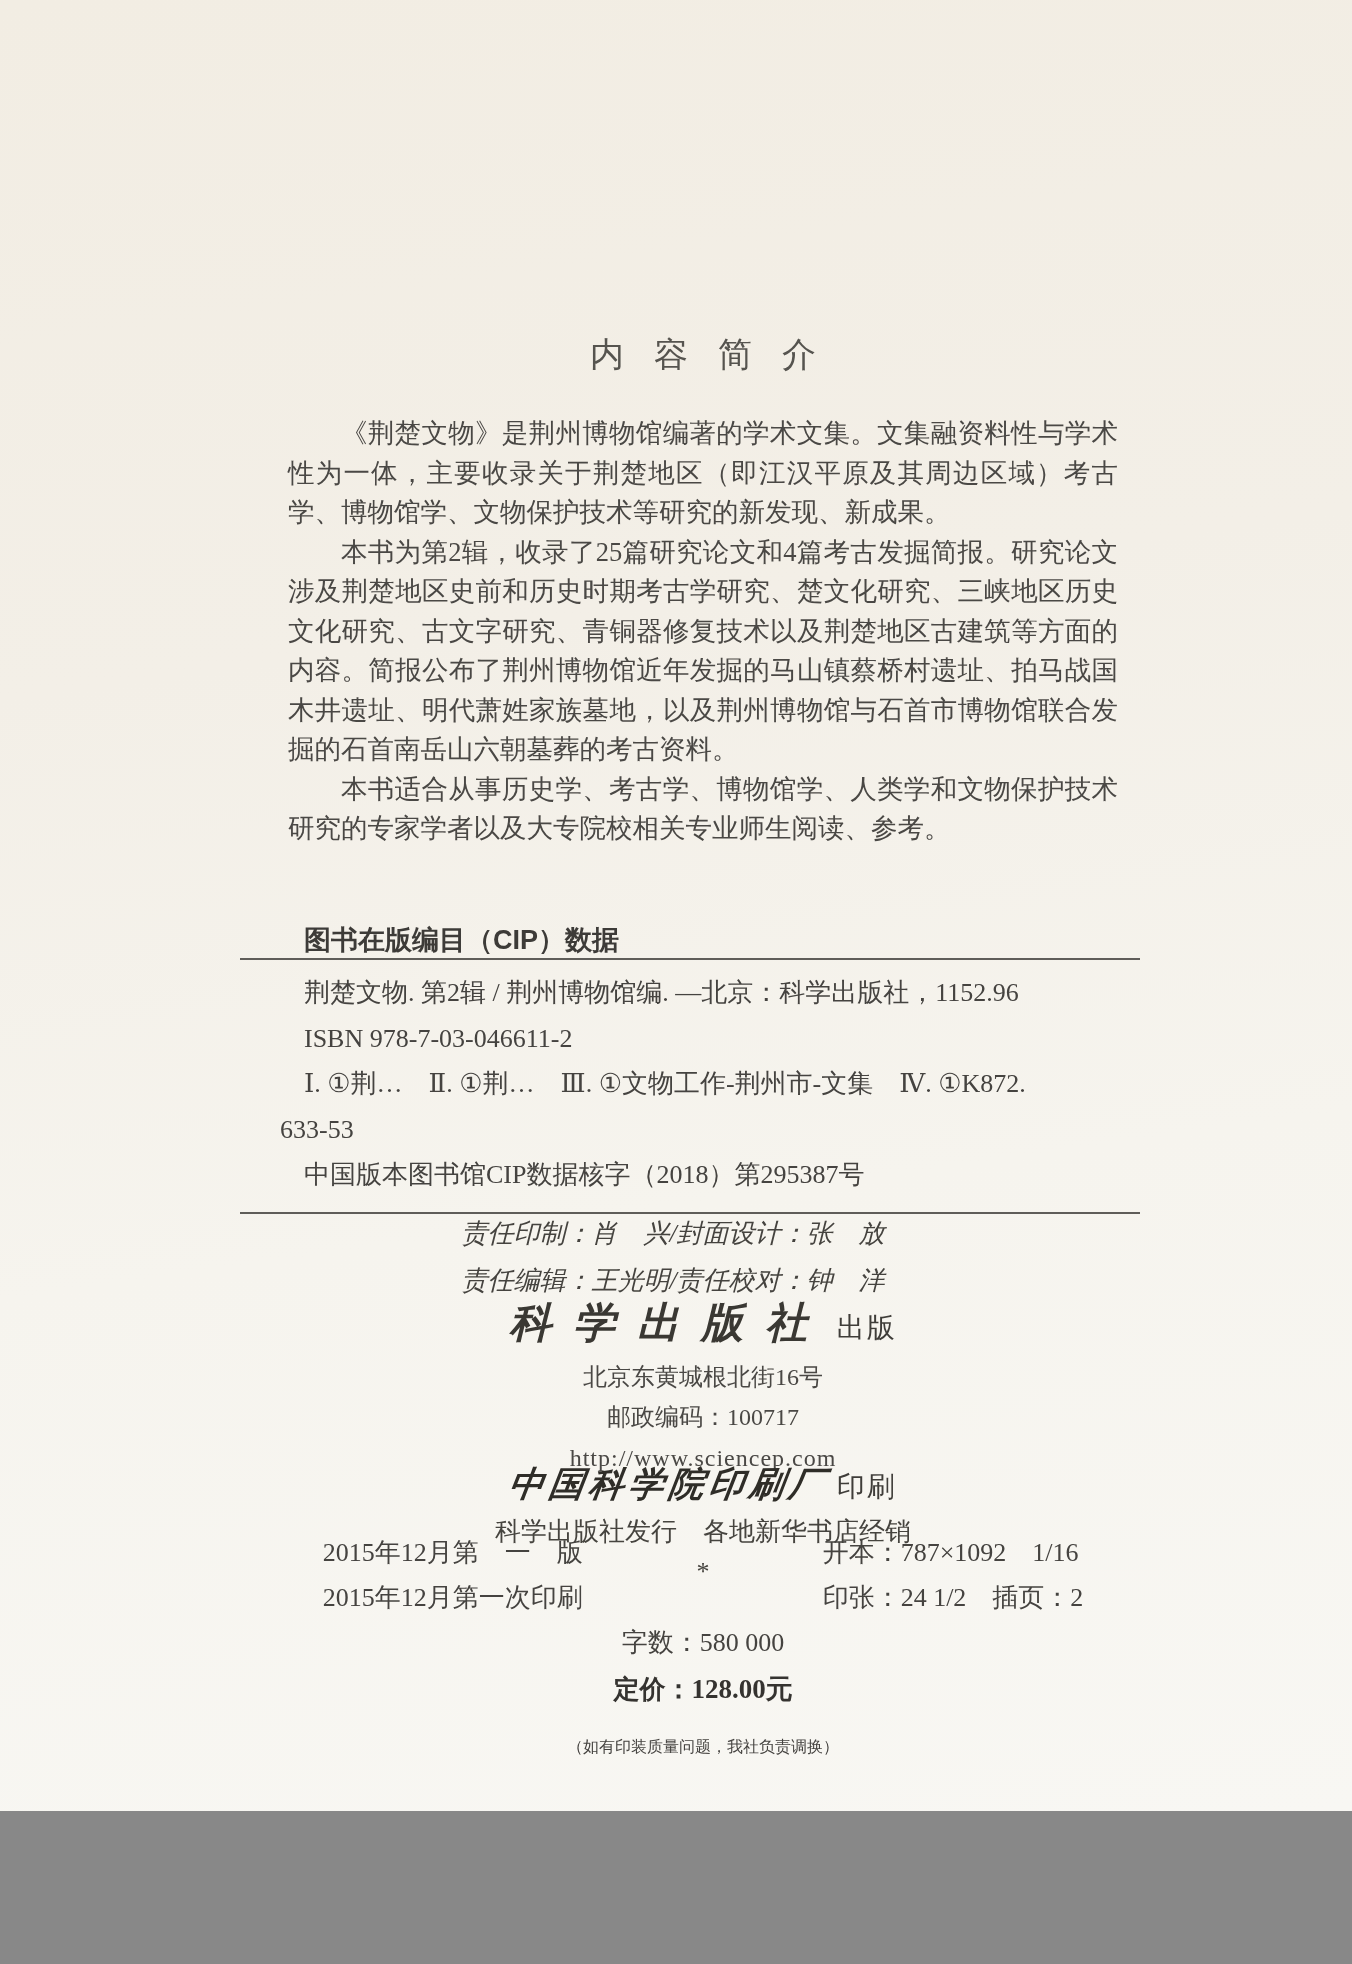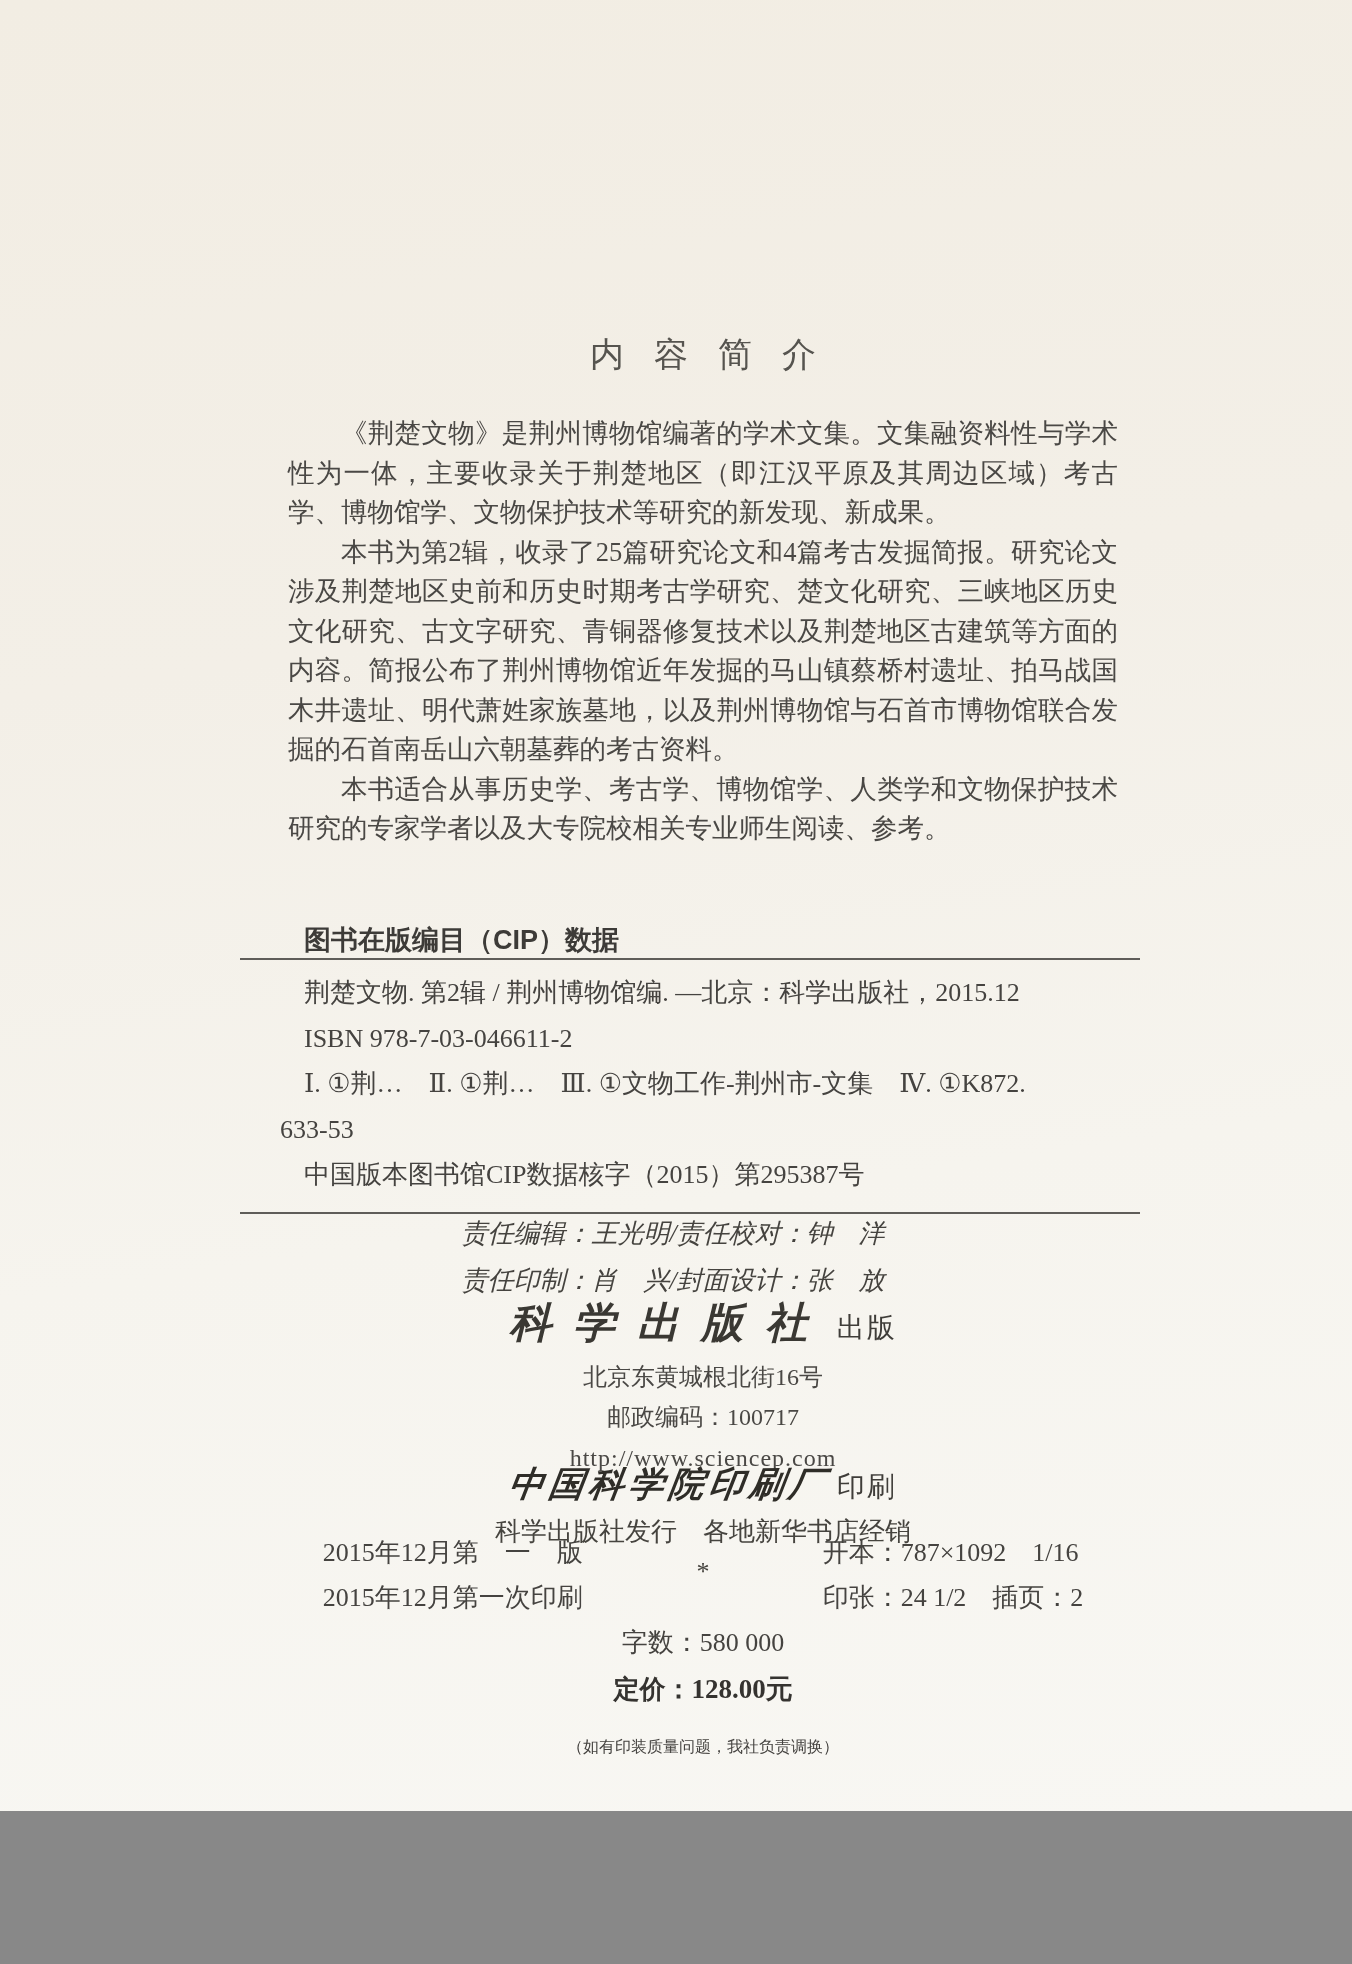--- a/index.html
+++ b/index.html
@@ -139,32 +139,32 @@
   <div class="intro">
     <p>《荆楚文物》是荆州博物馆编著的学术文集。文集融资料性与学术性为一体，主要收录关于荆楚地区（即江汉平原及其周边区域）考古学、博物馆学、文物保护技术等研究的新发现、新成果。</p>
     <p>本书为第2辑，收录了25篇研究论文和4篇考古发掘简报。研究论文涉及荆楚地区史前和历史时期考古学研究、楚文化研究、三峡地区历史文化研究、古文字研究、青铜器修复技术以及荆楚地区古建筑等方面的内容。简报公布了荆州博物馆近年发掘的马山镇蔡桥村遗址、拍马战国木井遗址、明代萧姓家族墓地，以及荆州博物馆与石首市博物馆联合发掘的石首南岳山六朝墓葬的考古资料。</p>
     <p>本书适合从事历史学、考古学、博物馆学、人类学和文物保护技术研究的专家学者以及大专院校相关专业师生阅读、参考。</p>
   </div>
 
   <div class="cip">
     <div class="cip-heading">图书在版编目（CIP）数据</div>
     <hr class="cip-rule">
     <div class="cip-body">
-      <div class="cip-line">荆楚文物. 第2辑 / 荆州博物馆编. —北京：科学出版社，2015.12</div>
+      <div class="cip-line">荆楚文物. 第2辑 / 荆州博物馆编. —北京：科学出版社，1152.96</div>
       <div class="cip-line">ISBN 978-7-03-046611-2</div>
       <div class="cip-line">Ⅰ. ①荆…　Ⅱ. ①荆…　Ⅲ. ①文物工作-荆州市-文集　Ⅳ. ①K872.</div>
       <div class="cip-line hanging">633-53</div>
-      <div class="cip-line">中国版本图书馆CIP数据核字（2015）第295387号</div>
+      <div class="cip-line">中国版本图书馆CIP数据核字（2018）第295387号</div>
     </div>
     <hr class="cip-rule">
   </div>
 
   <div class="credits">
+    <div>责任印制：肖　兴/封面设计：张　放</div>
     <div>责任编辑：王光明/责任校对：钟　洋</div>
-    <div>责任印制：肖　兴/封面设计：张　放</div>
   </div>
 
   <div class="publisher">
     <div class="publisher-logo-line">
       <span class="publisher-logo">科学出版社</span>
       <span class="imprint-label">出版</span>
     </div>
     <div class="publisher-address">北京东黄城根北街16号</div>
     <div class="publisher-postcode">邮政编码：100717</div>
     <div class="publisher-website">http://www.sciencep.com</div>

